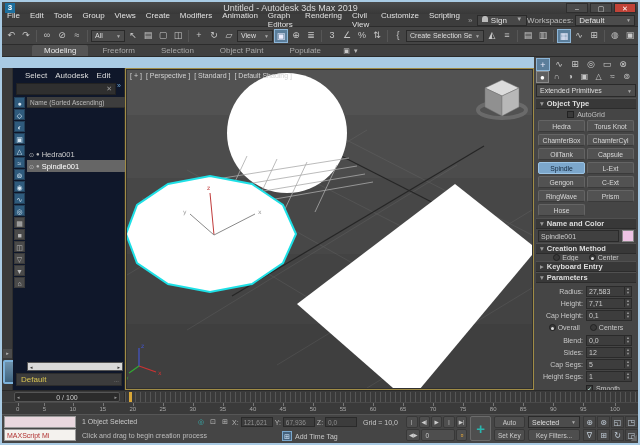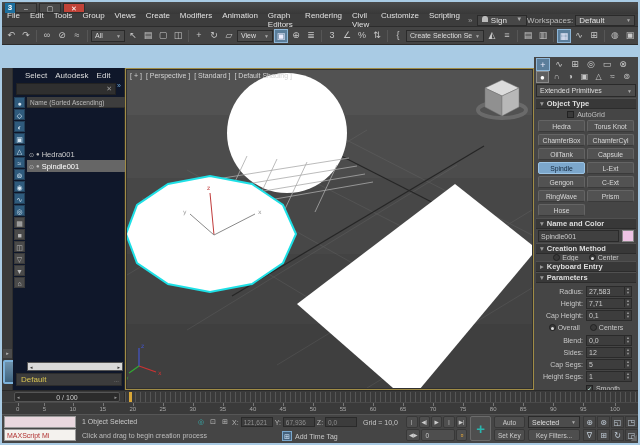--- a/index.html
+++ b/index.html
@@ -127,20 +127,21 @@
   #grip{position:absolute;right:1px;bottom:1px;color:#6a6a6a;font-size:8px;}
   svg text{font-family:"DejaVu Sans",sans-serif;}
 </style>
 </head>
 <body>
 
 <div id="win">
 
   <div id="titlebar" class="abs">
     <div id="appicon">3</div>
+    <div id="title">Untitled - Autodesk 3ds Max 2019</div>
     <div class="winbtn">–</div>
     <div class="winbtn">▢</div>
     <div class="winbtn close">✕</div>
   </div>
 
   <div id="menubar" class="abs">
     <div style="display:flex;">
         <span class="mi">File</span>
         <span class="mi">Edit</span>
         <span class="mi">Tools</span>
@@ -214,20 +215,31 @@
       <span class="ic  ">▥</span>
       <span class="tsep"></span>
       <span class="ic on ">▦</span>
       <span class="ic  ">∿</span>
       <span class="ic  ">⊞</span>
       <span class="tsep"></span>
       <span class="ic  ">◍</span>
       <span class="ic  ">▣</span>
     </div>
 
+  <div id="ribbontabs" class="abs">
+      <span class="rtab on">Modeling</span>
+      <span class="rtab ">Freeform</span>
+      <span class="rtab ">Selection</span>
+      <span class="rtab ">Object Paint</span>
+      <span class="rtab ">Populate</span>
+      <span id="ribbonextra">
+        <span class="ic" style="width:11px;height:10px;line-height:10px;font-size:7px;">▣</span>
+        <span>▾</span>
+      </span>
+    </div>
 
   <div id="workarea" class="abs">
 
     <div id="vpstrip" class="abs"></div>
     <div id="vparrow" class="abs">▸</div>
     <div id="vptab" class="abs"></div>
 
     <div id="explorer" class="abs">
       <div id="expmenus" class="abs">
           <span>Select</span>

